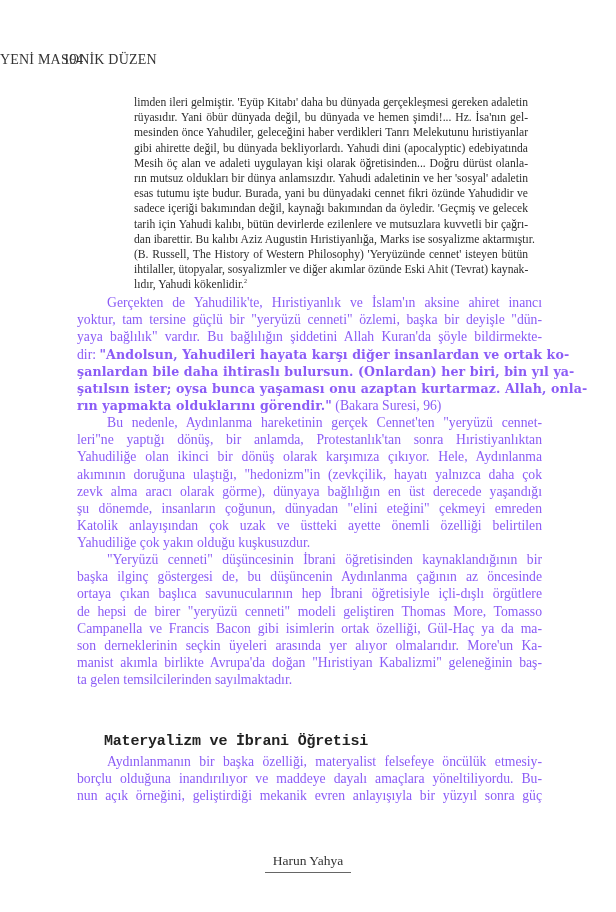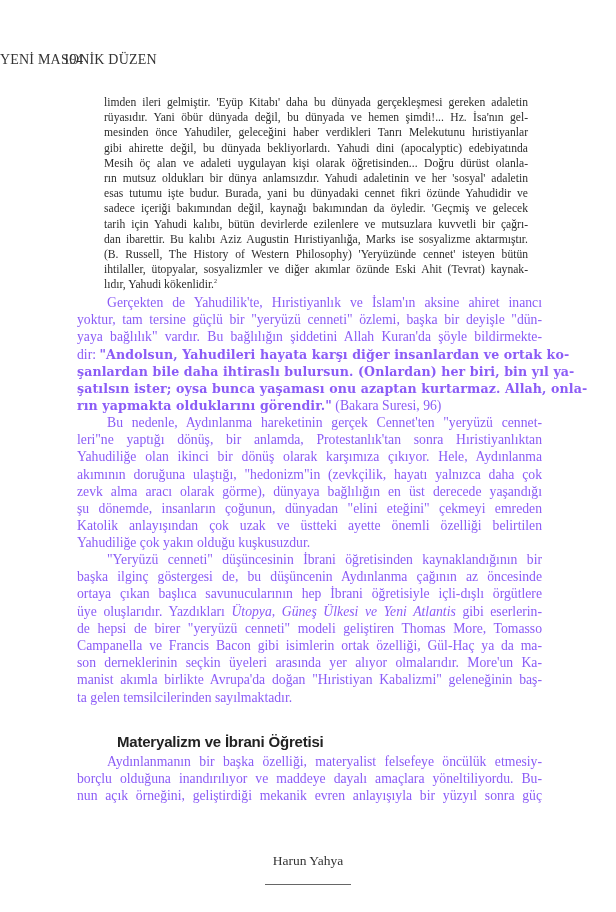--- a/index.html
+++ b/index.html
@@ -5,36 +5,36 @@
   html, body { margin: 0; padding: 0; background: #ffffff; }
   body { width: 616px; height: 912px; position: relative; overflow: hidden; color: #2a2a2a; }
   .page { position: absolute; left: 0; top: 0; width: 616px; height: 912px; background: #fff; }
   .running-head { position: absolute; top: 52px; left: 0; width: 616px; height: 22px; font-family: "Liberation Serif", "DejaVu Serif", serif; font-size: 14px; color: #333; }
   .page-number { position: absolute; left: 63px; top: 0; letter-spacing: -0.5px; }
   .book-title { position: absolute; left: 0; width: 616px; text-align: left; top: 0; letter-spacing: 0.2px; }
 
   .quote-block { position: absolute; left: 104px; top: 95px; width: 424px; font-family: "Liberation Serif", "DejaVu Serif", serif; font-size: 11.6px; line-height: 15.2px; color: #2d2d2d; }
   .body-text { position: absolute; left: 77px; width: 465px; font-family: "Liberation Serif", "DejaVu Serif", serif; font-size: 13.7px; line-height: 17.2px; color: #8b5cf6; }
   .line { display: block; white-space: nowrap; text-align: justify; text-align-last: justify; height: 100%; }
-  .quote-block .line { height: 15.2px; }
+  .quote-block .line { height: 15.2px; margin-left: 30px; }
   .body-text .line { height: 17.2px; }
   .line.last { text-align-last: left; }
   .line.indent { padding-left: 30px; }
   .bold { font-weight: bold; font-family: "DejaVu Serif", "Liberation Serif", serif; font-size: 12.6px; letter-spacing: 0.1px; }
   .ital { font-style: italic; }
   sup { font-size: 6px; vertical-align: 5px; line-height: 0; }
 
   #para1 { top: 294px; }
   #para2 { top: 414px; }
   #para3 { top: 551px; }
-  .section-heading { position: absolute; left: 117px; top: 733px; font-family: Liberation Sans, sans-serif; font-weight: bold; font-size: 15px; color: #222; letter-spacing: -0.2px; }
+  .section-heading { position: absolute; left: 104px; top: 733px; font-family: Liberation Mono, monospace; font-weight: bold; font-size: 15px; color: #222; letter-spacing: -0.2px; }
   #para4 { top: 753px; }
 
   .footer { position: absolute; top: 853px; left: 0; width: 616px; text-align: center; font-family: "Liberation Serif", "DejaVu Serif", serif; font-size: 13.5px; color: #333; }
-  .footer-inner { display: inline-block; padding: 0 8px 15px 8px; border-bottom: 1px solid #666; }
+  .footer-inner { display: inline-block; padding: 0 8px 3px 8px; border-bottom: 1px solid #666; }
 </style>
 </head>
 <body>
 
 <div class="page">
 
   <div class="running-head">
     <span class="page-number">194</span>
     <span class="book-title">YENİ MASONİK DÜZEN</span>
   </div>
@@ -73,21 +73,20 @@
     <span class="line">zevk alma aracı olarak görme), dünyaya bağlılığın en üst derecede yaşandığı</span>
     <span class="line">şu dönemde, insanların çoğunun, dünyadan "elini eteğini" çekmeyi emreden</span>
     <span class="line">Katolik anlayışından çok uzak ve üstteki ayette önemli özelliği belirtilen</span>
     <span class="line last">Yahudiliğe çok yakın olduğu kuşkusuzdur.</span>
   </div>
 
   <div class="body-text" id="para3">
     <span class="line indent">"Yeryüzü cenneti" düşüncesinin İbrani öğretisinden kaynaklandığının bir</span>
     <span class="line">başka ilginç göstergesi de, bu düşüncenin Aydınlanma çağının az öncesinde</span>
     <span class="line">ortaya çıkan başlıca savunucularının hep İbrani öğretisiyle içli-dışlı örgütlere</span>
-    <span class="line"><span>üye oluşlarıdır. Yazdıkları </span><span class="ital">Ütopya, Güneş Ülkesi ve Yeni Atlantis</span><span> gibi eserlerin-</span></span>
     <span class="line">de hepsi de birer "yeryüzü cenneti" modeli geliştiren Thomas More, Tomasso</span>
     <span class="line">Campanella ve Francis Bacon gibi isimlerin ortak özelliği, Gül-Haç ya da ma-</span>
     <span class="line">son derneklerinin seçkin üyeleri arasında yer alıyor olmalarıdır. More'un Ka-</span>
     <span class="line">manist akımla birlikte Avrupa'da doğan "Hıristiyan Kabalizmi" geleneğinin baş-</span>
     <span class="line last">ta gelen temsilcilerinden sayılmaktadır.</span>
   </div>
 
   <div class="section-heading">Materyalizm ve İbrani Öğretisi</div>
 
   <div class="body-text" id="para4">

